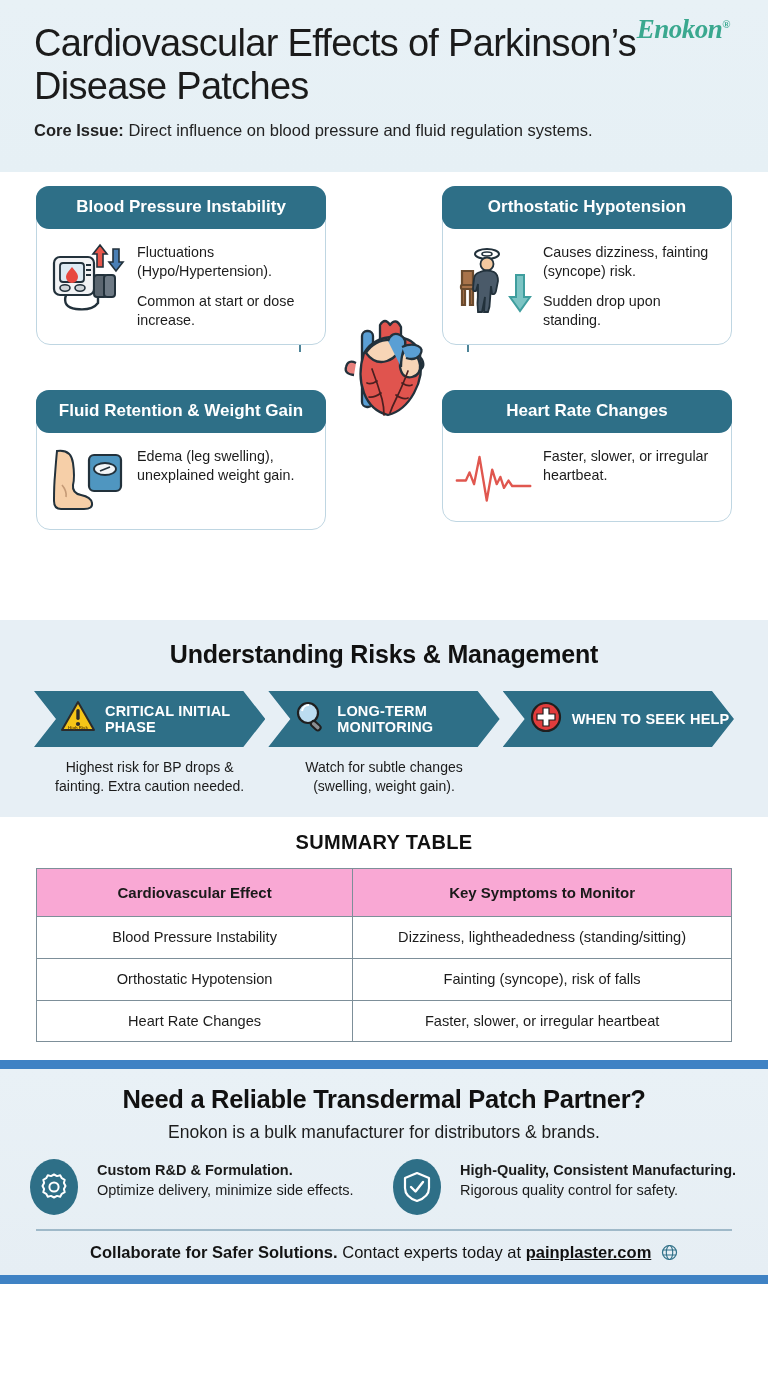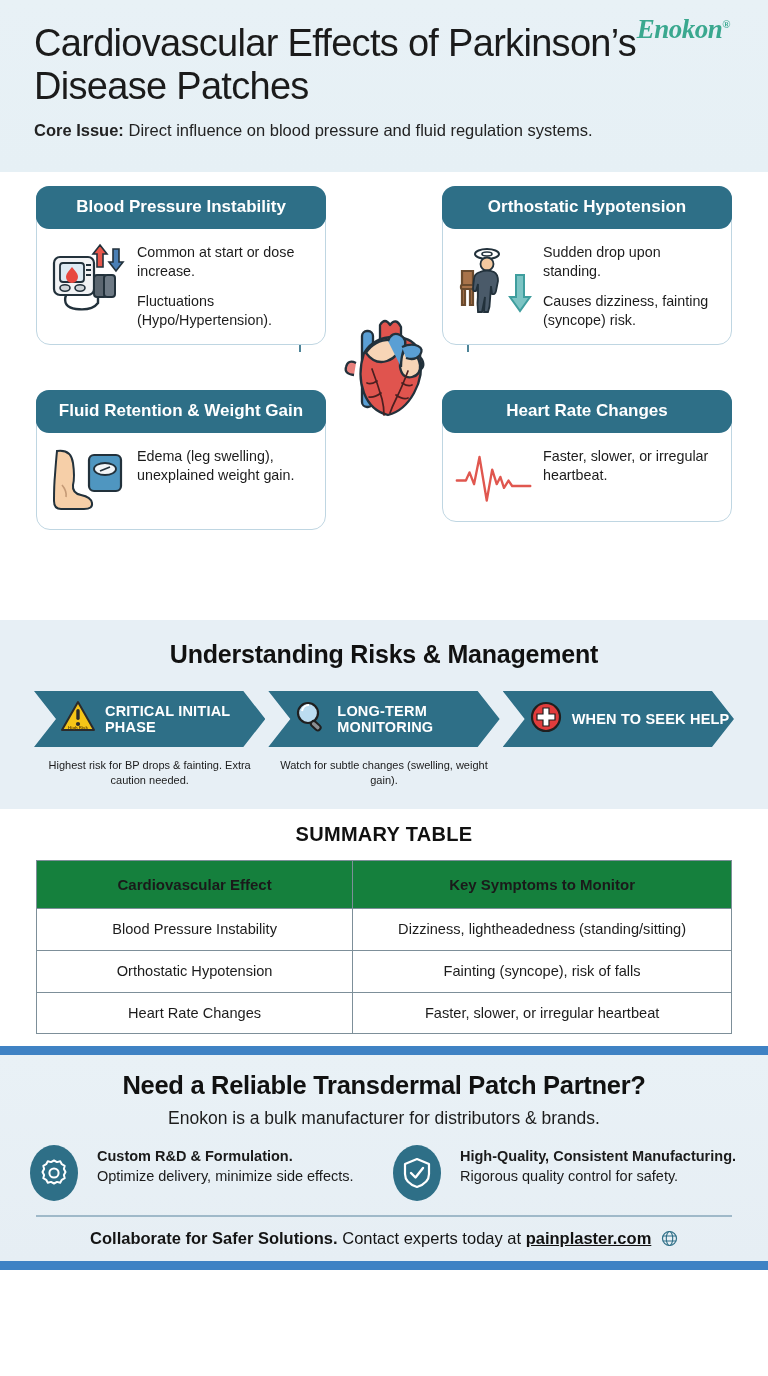--- a/index.html
+++ b/index.html
@@ -67,28 +67,28 @@
   .risks h2 { text-align:center; font-size:25px; font-weight:bold; color:#111; letter-spacing:-0.2px; }
   .chev-row { display:flex; margin-top:22px; padding:0 16px; gap:3px; }
   .chev-col { flex:1; display:flex; flex-direction:column; align-items:center; }
   .chev {
     width:100%; height:56px; background:#2e6f87; color:#fff;
     display:flex; align-items:center; gap:9px; padding-left:26px;
     clip-path:polygon(0 0, calc(100% - 22px) 0, 100% 50%, calc(100% - 22px) 100%, 0 100%, 22px 50%);
   }
   .chev.first { clip-path:polygon(0 0, calc(100% - 22px) 0, 100% 50%, calc(100% - 22px) 100%, 0 100%, 22px 50%); }
   .chev-label { font-size:14.5px; font-weight:bold; line-height:1.13; letter-spacing:0.2px; }
-  .chev-desc { margin-top:11px; font-size:11px; line-height:1.33; text-align:center; color:#1b1b1b; padding:0 6px; }
-
-  
-  .table-section { background:#fff; padding:14px 36px 12px 36px; }
+  .chev-desc { margin-top:11px; font-size:14px; line-height:1.33; text-align:center; color:#1b1b1b; padding:0 6px; }
+
+  
+  .table-section { background:#fff; padding:14px 36px 18px 36px; }
   .table-section h2 { text-align:center; font-size:20px; font-weight:bold; letter-spacing:0.3px; color:#111; }
   table { width:100%; border-collapse:collapse; margin-top:14px; font-size:14.6px; }
   th, td { border:1px solid #7d8f99; padding:11px 8px; text-align:center; line-height:1.28; }
-  thead th { background:#15803d; font-weight:bold; font-size:15px; padding:14px 8px; }
+  thead th { background:#f9a8d4; font-weight:bold; font-size:15px; padding:14px 8px; }
   tbody td { color:#1c1c1c; }
   col.c1 { width:45.5%; }
 
   
   .cta-top-bar { height:9px; background:#3f82c4; }
   .cta { background:linear-gradient(180deg,#e9f1f6 0%,#e6eef4 100%); padding:16px 30px 10px 30px; }
   .cta h2 { text-align:center; font-size:25.5px; font-weight:bold; color:#111; letter-spacing:-0.3px; }
   .cta .lead { text-align:center; font-size:17.5px; margin-top:8px; color:#1c1c1c; }
   .feat-row { display:flex; gap:18px; margin-top:16px; }
   .feat { flex:1; display:flex; gap:11px; align-items:flex-start; }
@@ -148,22 +148,22 @@
             <ellipse cx="15" cy="47" rx="5" ry="3.2" fill="#cfd4d8" stroke="#22313b" stroke-width="1.6"></ellipse>
             <ellipse cx="30" cy="47" rx="5" ry="3.2" fill="#cfd4d8" stroke="#22313b" stroke-width="1.6"></ellipse>
             <path d="M16 54 q-4 12 10 14 q16 2 22 -6 v-10" fill="none" stroke="#22313b" stroke-width="2.4"></path>
             <rect x="44" y="34" width="13" height="22" rx="3" fill="#5b6670" stroke="#22313b" stroke-width="2"></rect>
             <rect x="54" y="34" width="11" height="22" rx="3" fill="#6e7a85" stroke="#22313b" stroke-width="2"></rect>
             <path d="M50 4 l7 9 h-4 v13 h-6 V13 h-4 z" fill="#e8564a" stroke="#22313b" stroke-width="1.6"></path>
             <path d="M66 30 l-7 -9 h4 V8 h6 v13 h4 z" fill="#4a7fb5" stroke="#22313b" stroke-width="1.6"></path>
           </svg>
         </div>
         <div class="card-txt">
+          <p>Fluctuations (Hypo/Hypertension).</p>
           <p>Common at start or dose increase.</p>
-          <p>Fluctuations (Hypo/Hypertension).</p>
         </div>
       </div>
     </div>
 
     <div class="card" id="card-oh">
       <div class="card-head">Orthostatic Hypotension</div>
       <div class="card-body">
         <div class="card-ico">
           <svg width="76" height="76" viewBox="0 0 76 76">
             <g stroke="#6b4b2e" stroke-width="2.2" fill="#a9734a">
@@ -174,22 +174,22 @@
             <ellipse cx="31" cy="13" rx="12" ry="5" fill="none" stroke="#22313b" stroke-width="2"></ellipse>
             <ellipse cx="31" cy="13" rx="5" ry="2" fill="none" stroke="#22313b" stroke-width="1.6"></ellipse>
             <circle cx="31" cy="23" r="6.5" fill="#f4c9a0" stroke="#22313b" stroke-width="1.8"></circle>
             <path d="M24 31 q7 -3 14 0 q4 2 4 9 l-2 10 q-1 4 -4 3 l-1 -8 l-1 14 q0 7 -2 12 h-4 l1 -15 l-3 15 h-4 q-1 -9 0 -16 l0 -12 l-2 7 q-3 1 -3 -3 l1 -9 q0 -5 6 -7z" fill="#4a5a69" stroke="#22313b" stroke-width="1.8"></path>
             <g stroke="#3f9e9e" stroke-width="2" fill="#7cc4c4">
               <path d="M60 34 h8 v22 h6 l-10 14 l-10 -14 h6z"></path>
             </g>
           </svg>
         </div>
         <div class="card-txt">
+          <p>Causes dizziness, fainting (syncope) risk.</p>
           <p>Sudden drop upon standing.</p>
-          <p>Causes dizziness, fainting (syncope) risk.</p>
         </div>
       </div>
     </div>
 
     <div class="card" id="card-fr">
       <div class="card-head">Fluid Retention &amp; Weight Gain</div>
       <div class="card-body">
         <div class="card-ico">
           <svg width="78" height="70" viewBox="0 0 78 70">
             <path d="M8 6 q14 -2 16 12 q2 14 0 22 q-1 8 8 10 q10 2 11 8 q1 6 -8 6 H12 q-7 0 -7 -8 q0 -16 1 -26 q1 -14 2 -24z" fill="#f6cfa8" stroke="#22313b" stroke-width="2"></path>

